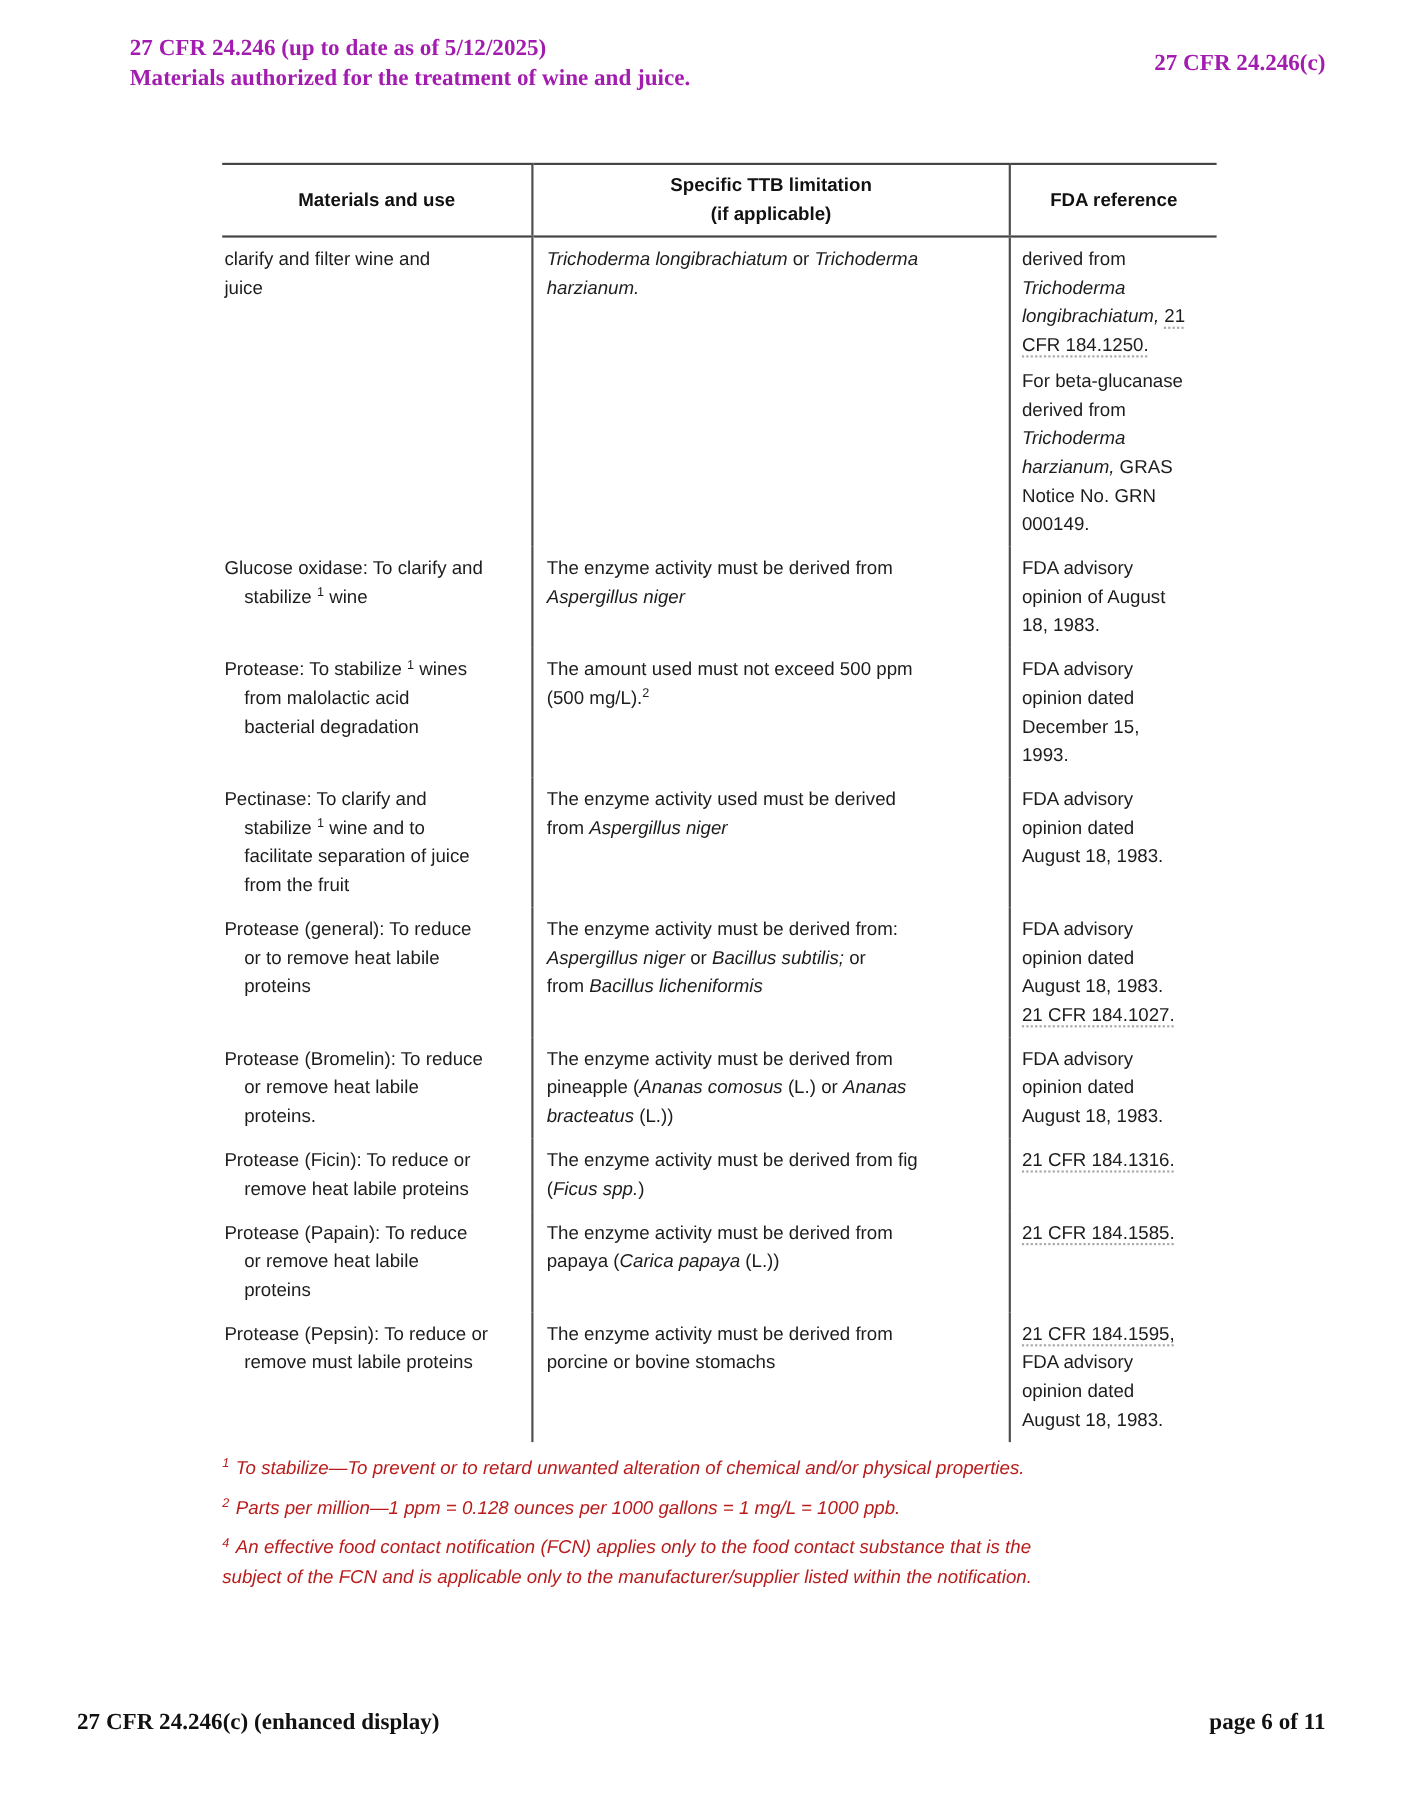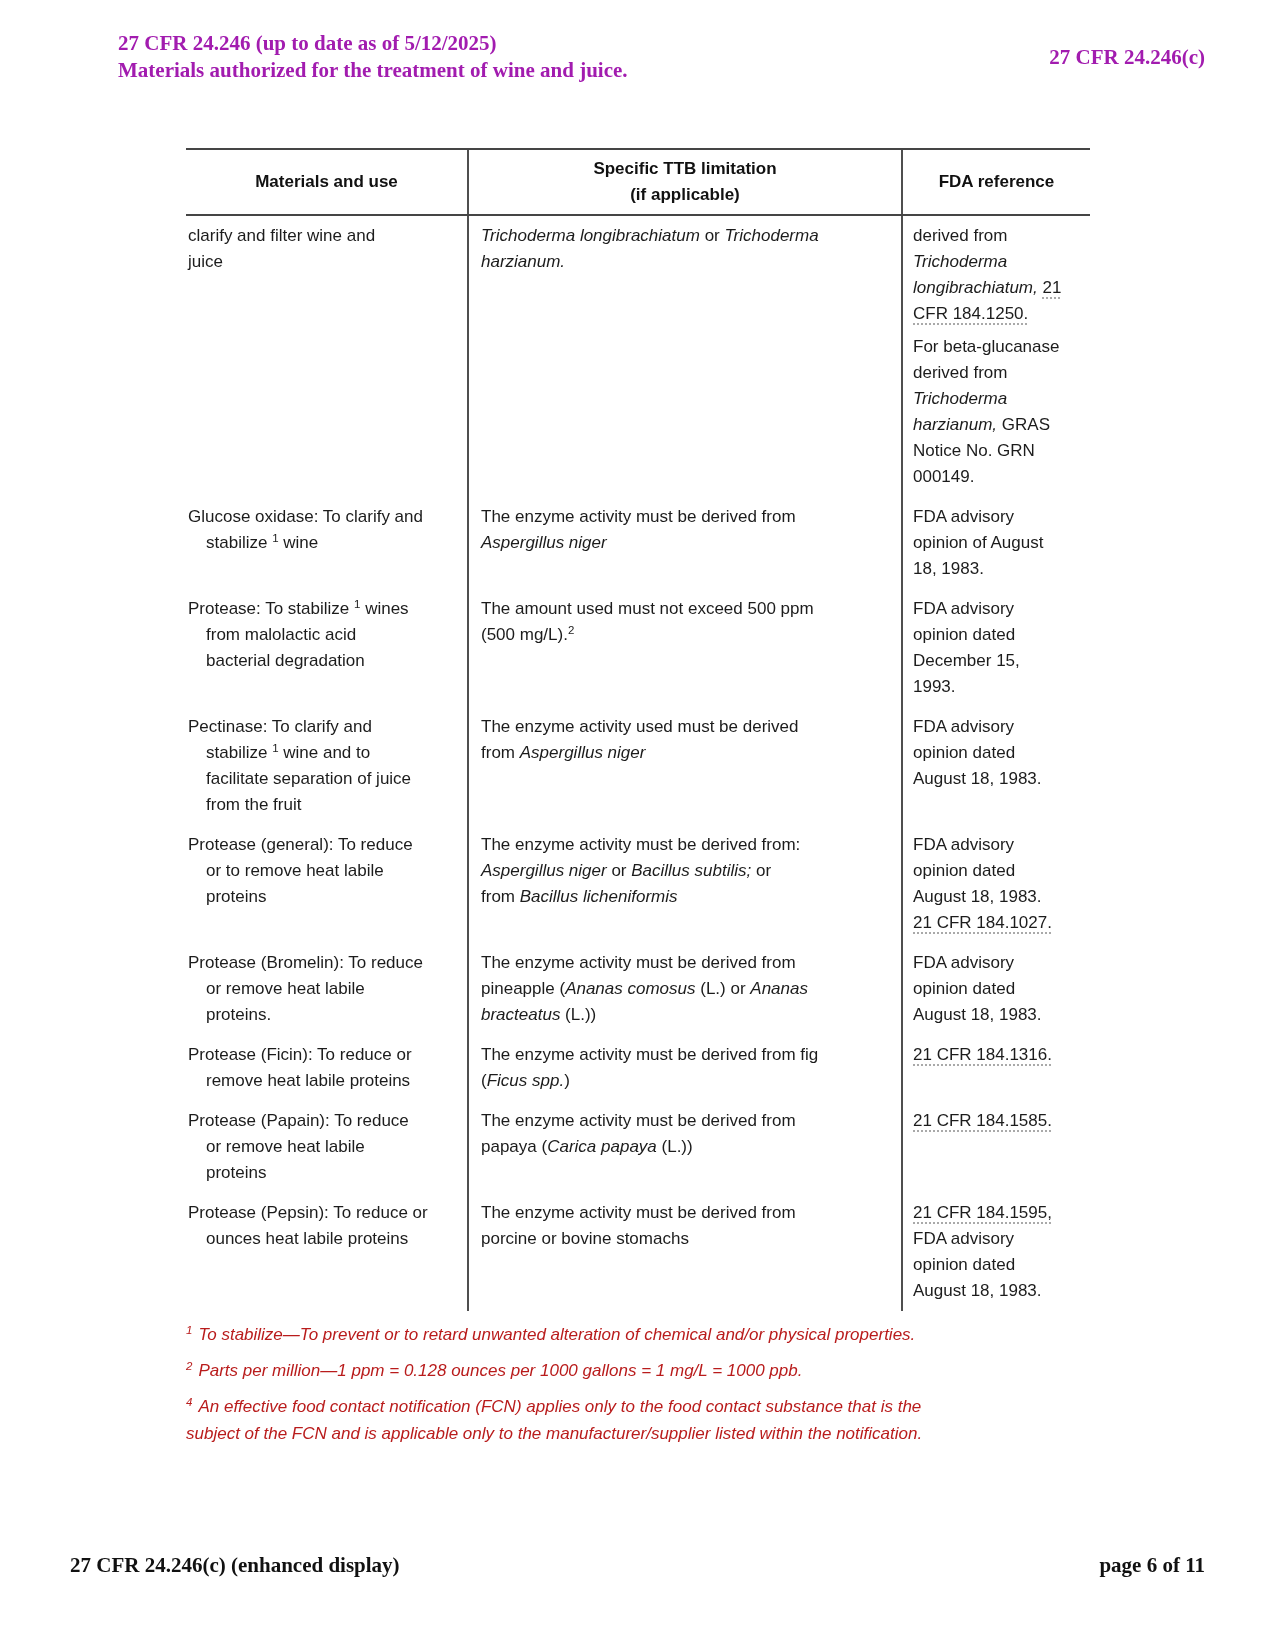--- a/index.html
+++ b/index.html
@@ -8,21 +8,21 @@
     width:1275px; height:1650px; position:relative;
     font-family:"Liberation Sans", sans-serif; color:#1c1c1c;
   }
   .doc-header {
     position:absolute; top:30px; left:70px; right:70px;
     display:flex; justify-content:space-between; align-items:center;
     font-family:"Liberation Serif", serif; font-weight:bold;
     font-size:21px; line-height:27px; color:#a21caf;margin-left:48px;
   }
   .doc-header .left-block { max-width:760px; }
-  .main { position:absolute; top:148px; left:70px; right:70px; }
+  .main { position:absolute; top:148px; left:86px; right:70px; }
 
   table.materials-table {
     border-collapse:collapse; table-layout:fixed;
     margin-left:116px; width:904px;
   }
   .materials-table th {
     border-top:2px solid #454545; border-bottom:2px solid #454545;
     font-weight:bold; text-align:center; vertical-align:middle;
     font-size:17px; line-height:26px; padding:6px 4px;
     white-space:pre-wrap; color:#111;
@@ -217,21 +217,21 @@
             <div class="par"><span>The enzyme activity must be derived from
 papaya (</span><span class="italic">Carica papaya</span><span> (L.))</span></div>
           </td>
           <td class="col-fda">
             <div class="par"><span class="link">21 CFR 184.1585.</span></div>
           </td>
         </tr>
         <tr>
           <td class="col-material hang">
             <div class="par"><span>Protease (Pepsin): To reduce or
-ounces heat labile proteins</span></div>
+remove must labile proteins</span></div>
           </td>
           <td class="col-limitation">
             <div class="par"><span>The enzyme activity must be derived from
 porcine or bovine stomachs</span></div>
           </td>
           <td class="col-fda">
             <div class="par"><span class="link">21 CFR 184.1595,</span><span>
 FDA advisory
 opinion dated
 August 18, 1983.</span></div>

